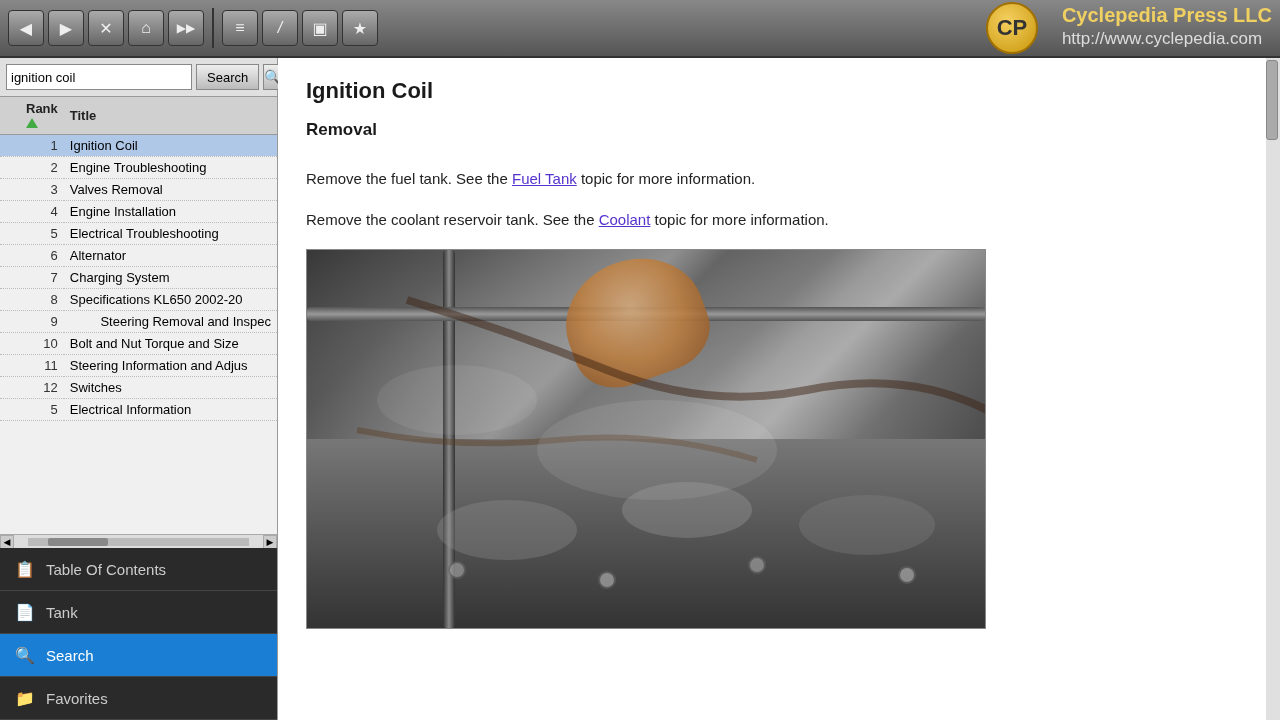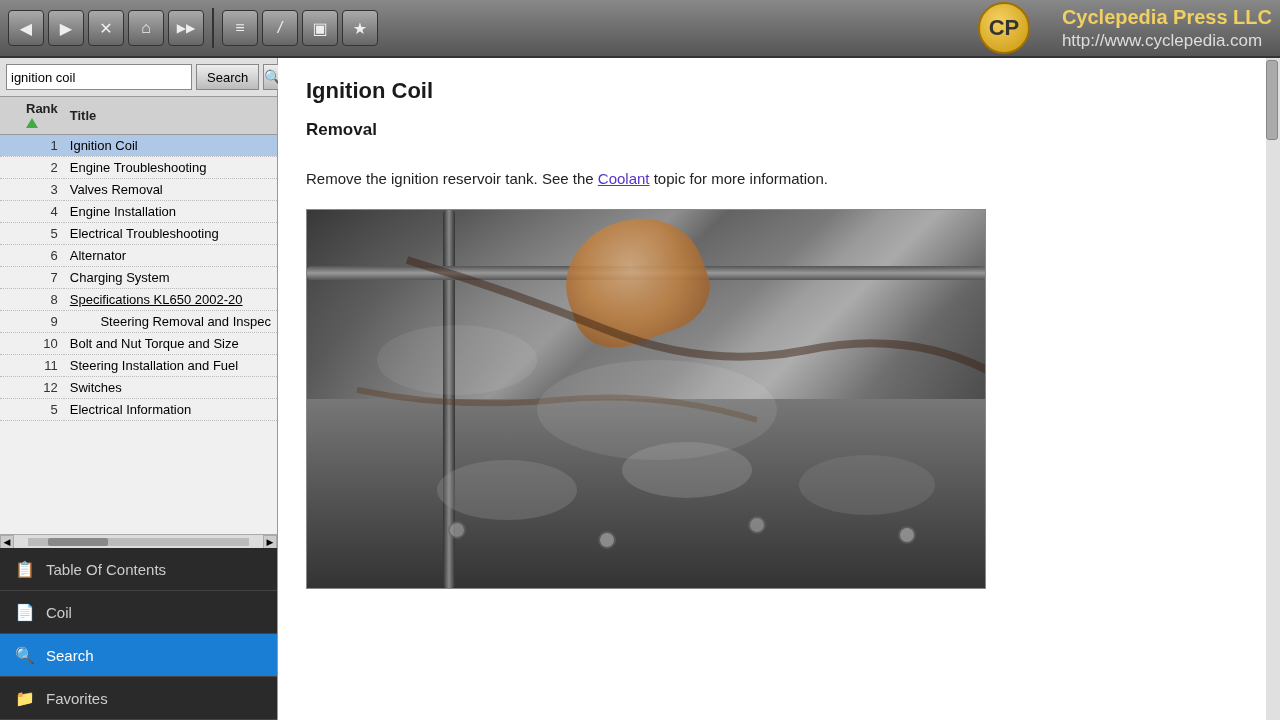--- a/index.html
+++ b/index.html
@@ -28,35 +28,33 @@
     .toolbar-separator {
       width: 2px; height: 40px;
       background: #333;
       margin: 0 4px;
     }
 
     
     .logo-area {
       margin-left: auto;
       display: flex;
-      align-items: center;
-      gap: 8px;
+      gap: 24px;
     }
     .logo-circle {
       width: 52px; height: 52px;
       border-radius: 50%;
       background: radial-gradient(circle at 40% 35%, #f5d060, #c8960a);
       display: flex; align-items: center; justify-content: center;
       font-weight: bold; font-size: 22px; color: #333;
       border: 2px solid #a07000;
     }
     .logo-text {
       color: #fff;
       line-height: 1.3;
-      margin-left: 24px;
     }
     .logo-text .company { font-size: 20px; font-weight: bold; color: #f0d060; }
     .logo-text .url { font-size: 17px; color: #ddd; }
 
     
     #main {
       display: flex;
       flex: 1;
       overflow: hidden;
     }
@@ -399,33 +397,33 @@
             <tr>
               <td>6</td>
               <td style="max-width: 230px; overflow: hidden; text-overflow: ellipsis;">Alternator</td>
             </tr>
             <tr>
               <td>7</td>
               <td style="max-width: 230px; overflow: hidden; text-overflow: ellipsis;">Charging System</td>
             </tr>
             <tr>
               <td>8</td>
-              <td style="max-width: 230px; overflow: hidden; text-overflow: ellipsis; text-decoration: underline;">Specifications KL650 2002-20</td>
+              <td style="max-width: 230px; overflow: hidden; text-overflow: ellipsis;">Specifications KL650 2002-20</td>
             </tr>
             <tr>
               <td>9</td>
               <td style="max-width: 230px; overflow: hidden; text-overflow: ellipsis; text-align: right;">Steering Removal and Inspec</td>
             </tr>
             <tr>
               <td>10</td>
               <td style="max-width: 230px; overflow: hidden; text-overflow: ellipsis;">Bolt and Nut Torque and Size</td>
             </tr>
             <tr>
               <td>11</td>
-              <td style="max-width: 230px; overflow: hidden; text-overflow: ellipsis;">Steering Installation and Fuel</td>
+              <td style="max-width: 230px; overflow: hidden; text-overflow: ellipsis;">Steering Information and Adjus</td>
             </tr>
             <tr>
               <td>12</td>
               <td style="max-width: 230px; overflow: hidden; text-overflow: ellipsis;">Switches</td>
             </tr>
             <tr>
               <td>5</td>
               <td style="max-width: 230px; overflow: hidden; text-overflow: ellipsis;">Electrical Information</td>
             </tr>
           </tbody>
@@ -440,41 +438,44 @@
       <div class="hscroll-arrow">▶</div>
     </div>
 
     <div id="bottom-nav">
       <div class="nav-item" id="nav-toc">
         <span class="nav-icon">📋</span>
         <span>Table Of Contents</span>
       </div>
       <div class="nav-item" id="nav-index">
         <span class="nav-icon">📄</span>
-        <span>Coil</span>
+        <span>Tank</span>
       </div>
       <div class="nav-item active" id="nav-search">
         <span class="nav-icon">🔍</span>
         <span>Search</span>
       </div>
       <div class="nav-item" id="nav-favorites">
         <span class="nav-icon">📁</span>
         <span>Favorites</span>
       </div>
     </div>
   </div>
 
   <div id="content">
     <div class="content-title">Ignition Coil</div>
 
     <div class="content-section-title">Removal</div>
 
-
     <p class="content-paragraph">
-      <span>Remove the ignition reservoir tank. See the </span><a class="content-link">Coolant</a><span> topic for more information.</span>
+      <span>Remove the fuel tank. See the </span><a class="content-link">Fuel Tank</a><span> topic for more information.</span>
+    </p>
+
+    <p class="content-paragraph">
+      <span>Remove the coolant reservoir tank. See the </span><a class="content-link">Coolant</a><span> topic for more information.</span>
     </p>
 
     <div class="engine-image">
       <div class="engine-block"></div>
       <div class="pipe-1"></div>
       <div class="pipe-2"></div>
       <div class="hand-shape"></div>
 
       <svg style="position:absolute;inset:0;width:100%;height:100%;opacity:0.6">
 

